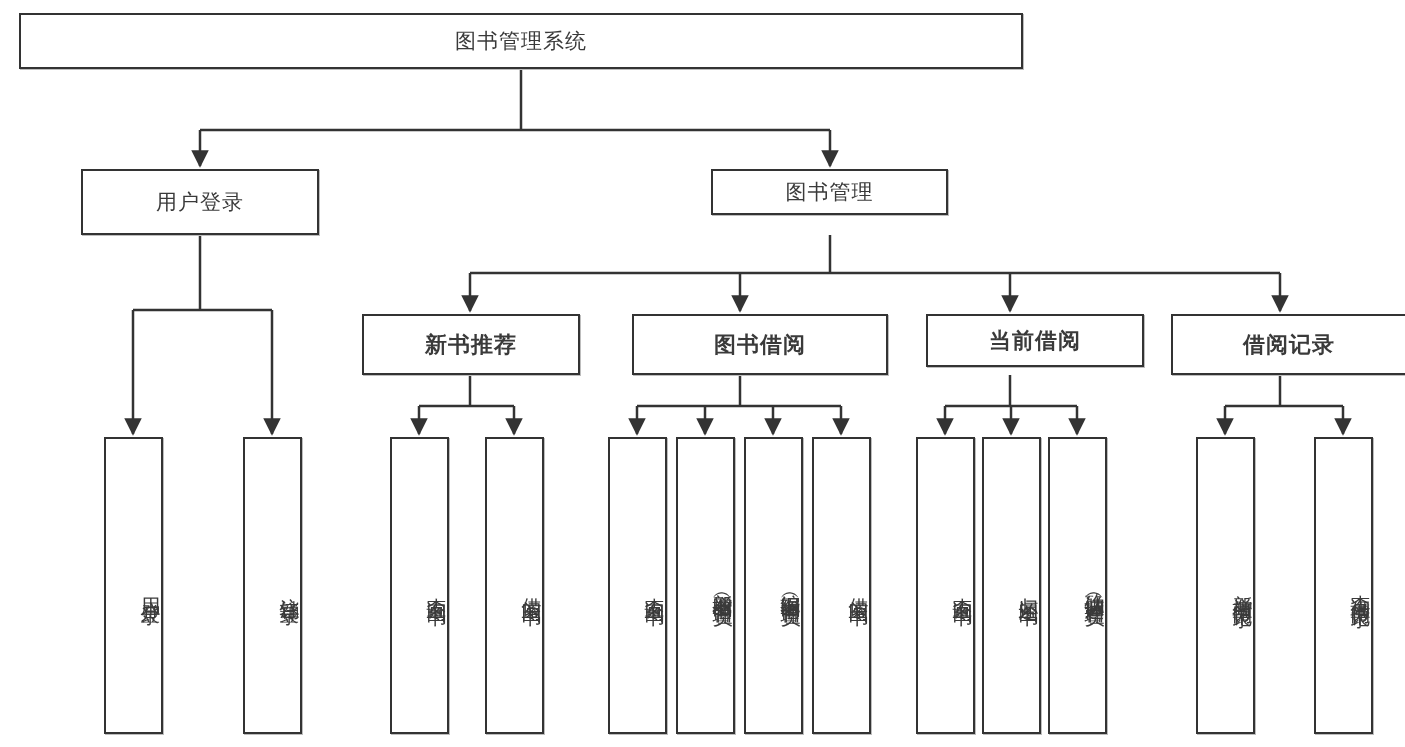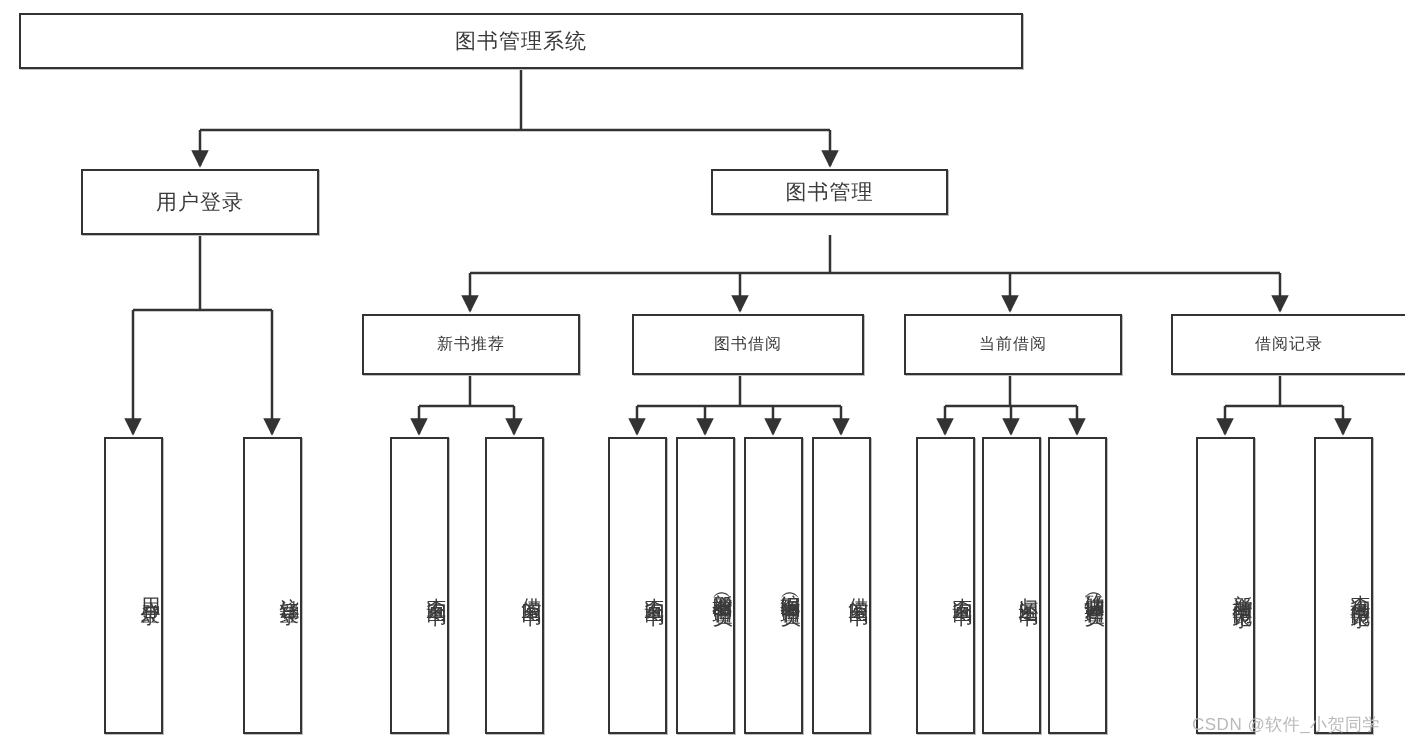--- a/index.html
+++ b/index.html
@@ -21,21 +21,21 @@
   .node-label{
     position:absolute;
     left:0;top:0;right:0;bottom:0;
     display:flex;align-items:center;justify-content:center;
     color:#3a3a3a;
     font-size:21px;
     letter-spacing:1px;
     white-space:nowrap;
   }
   .node-box.level1 .node-label{font-size:21px;}
-  .node-box.level2 .node-label{font-size:16px;}
+  .node-box.level2 .node-label{font-size:22px;font-weight:bold;}
 
   
   .node-box.leaf .node-label{
     writing-mode:vertical-rl;
     text-orientation:upright;
     align-items:flex-start;
     justify-content:center;
     padding-top:4px;
     font-size:20px;
     line-height:1;
@@ -116,24 +116,24 @@
   <div id="nodes-layer">
       <div class="node-box level1" style="left: 81px; top: 169px; width: 238px; height: 66px;">
         <span class="node-label">用户登录</span>
       </div>
       <div class="node-box level1" style="left: 711px; top: 169px; width: 237px; height: 46px;">
         <span class="node-label">图书管理</span>
       </div>
       <div class="node-box level2" style="left: 362px; top: 314px; width: 218px; height: 61px;">
         <span class="node-label">新书推荐</span>
       </div>
-      <div class="node-box level2" style="left: 632px; top: 314px; width: 232px; height: 61px;">
+      <div class="node-box level2" style="left: 632px; top: 314px; width: 256px; height: 61px;">
         <span class="node-label">图书借阅</span>
       </div>
-      <div class="node-box level2" style="left: 904px; top: 314px; width: 218px; height: 61px;">
+      <div class="node-box level2" style="left: 926px; top: 314px; width: 218px; height: 53px;">
         <span class="node-label">当前借阅</span>
       </div>
       <div class="node-box level2" style="left: 1171px; top: 314px; width: 236px; height: 61px;">
         <span class="node-label">借阅记录</span>
       </div>
       <div class="node-box leaf" style="left: 104px; top: 437px; width: 59px; height: 297px;">
         <span class="node-label">用户登录</span>
       </div>
       <div class="node-box leaf" style="left: 243px; top: 437px; width: 59px; height: 297px;">
         <span class="node-label">注销登录</span>
@@ -166,14 +166,13 @@
         <span class="node-label">确认归还（管理员）</span>
       </div>
       <div class="node-box leaf" style="left: 1196px; top: 437px; width: 59px; height: 297px;">
         <span class="node-label">新增借阅记录</span>
       </div>
       <div class="node-box leaf" style="left: 1314px; top: 437px; width: 59px; height: 297px;">
         <span class="node-label">查询借阅记录</span>
       </div>
     </div>
 
-  <div id="watermark">CSDN @软件_小贺同学</div>
 </div>
 
 </body></html>

